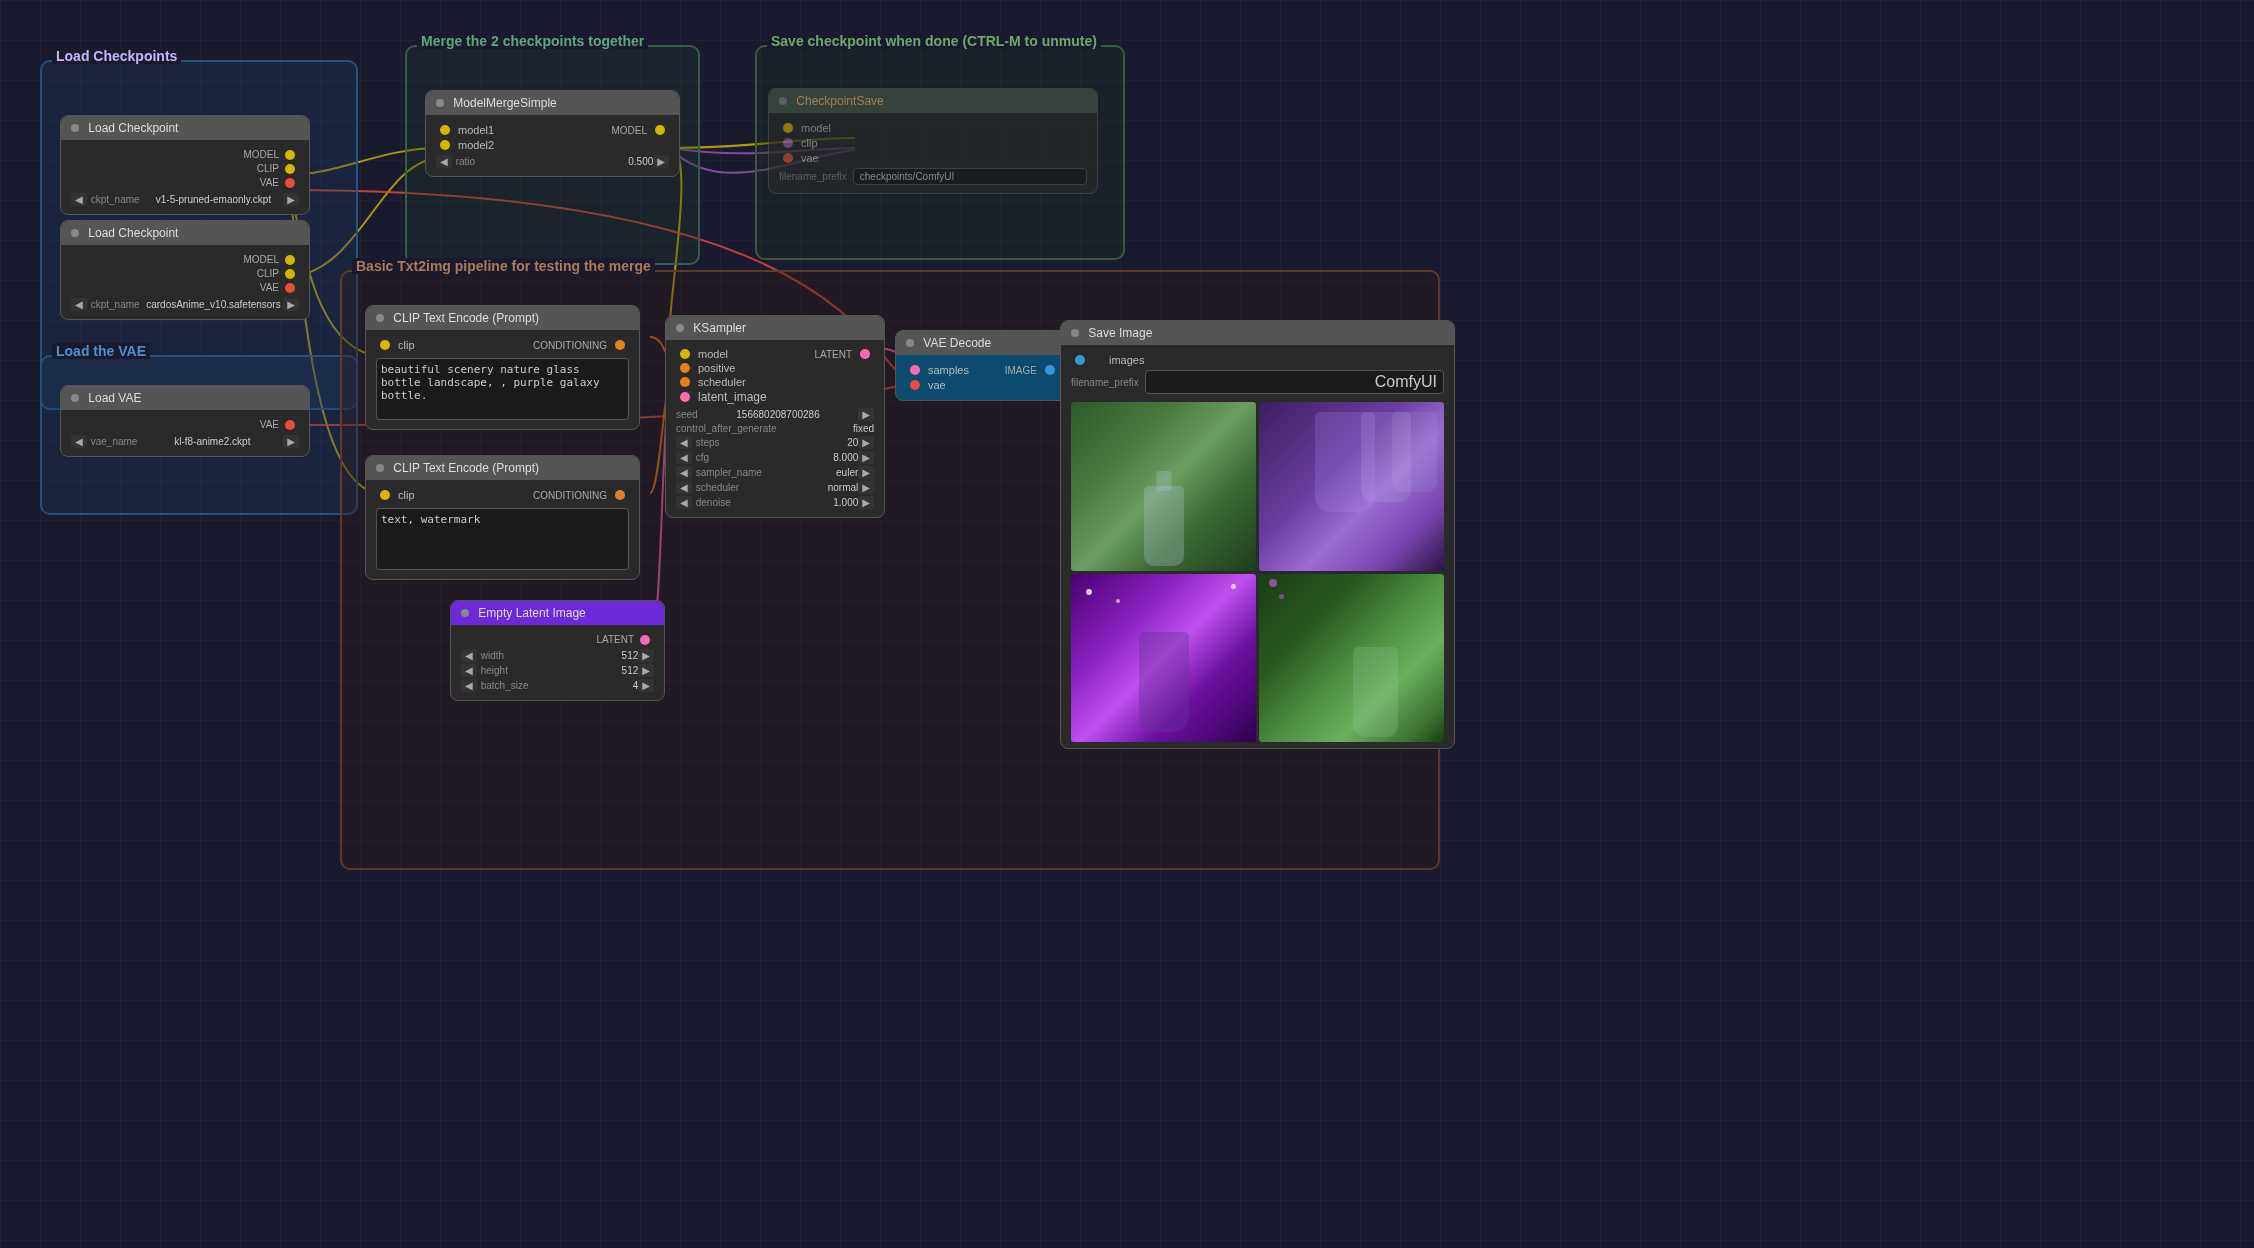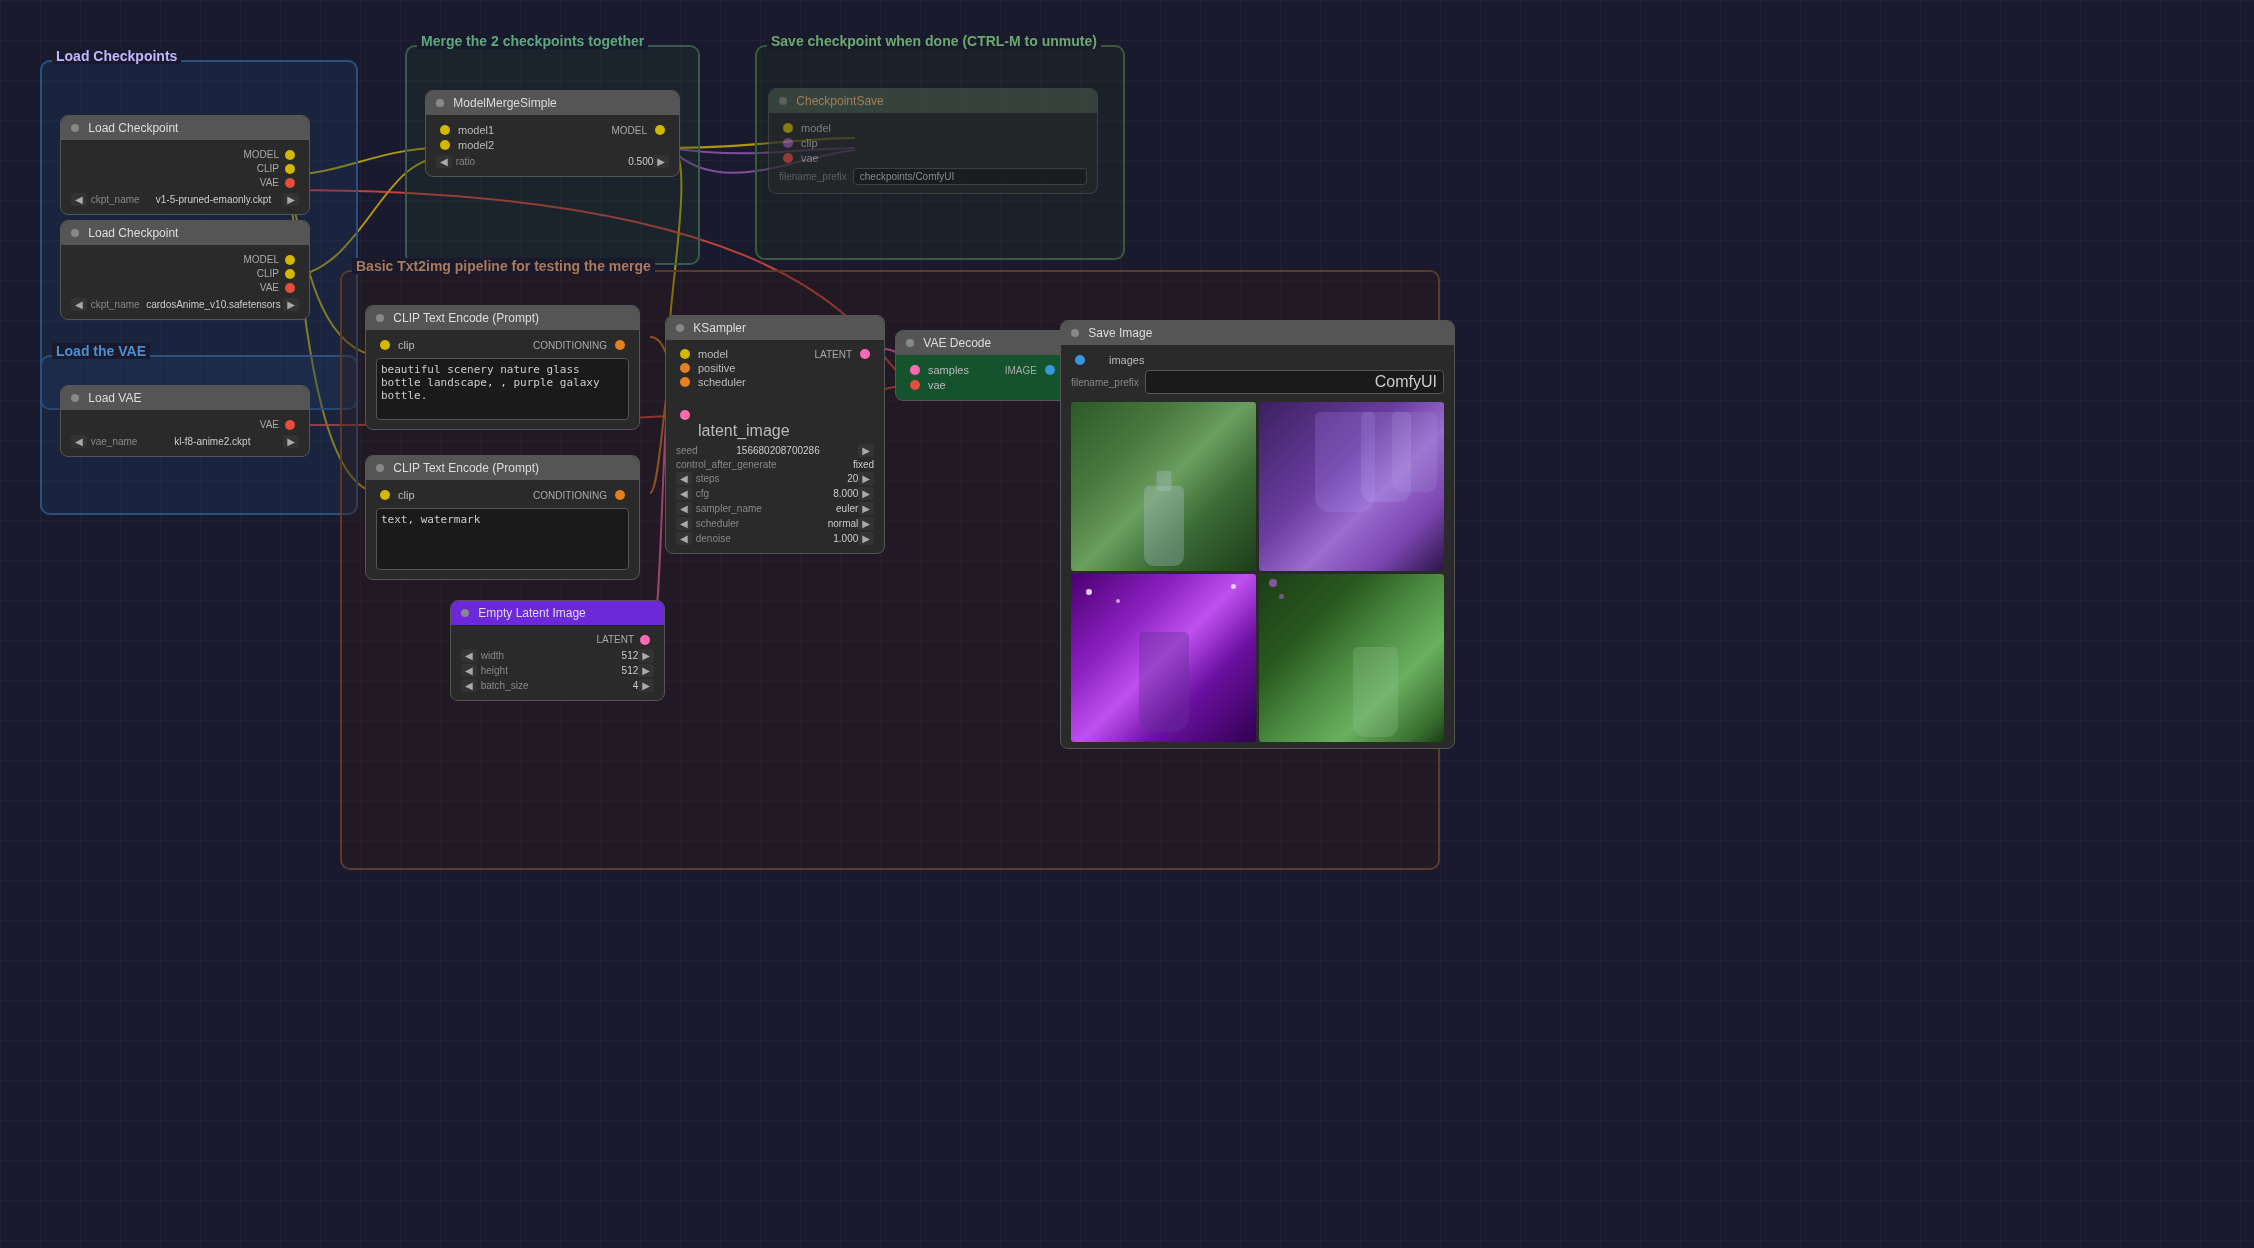--- a/index.html
+++ b/index.html
@@ -333,21 +333,21 @@
     <div style="display:flex; align-items:center; margin:2px 0;">
       <span class="port-dot port-orange"></span>
       <span style="font-size:11px; color:#bbb; margin-left:4px;">positive</span>
     </div>
     <div style="display:flex; align-items:center; margin:2px 0;">
       <span class="port-dot port-orange"></span>
       <span style="font-size:11px; color:#bbb; margin-left:4px;">scheduler</span>
     </div>
     <div style="display:flex; align-items:center; margin:2px 0;">
       <span class="port-dot port-pink"></span>
-      <span style="font-size:16px; color:#bbb; margin-left:4px;margin-top:32px;">latent_image</span>
+      <span style="font-size:12px; color:#bbb; margin-left:4px;">latent_image</span>
     </div>
 
     <div class="slider-row" style="margin-top:4px;">
       <span style="font-size:10px; color:#888;">seed</span>
       <span style="font-size:10px; color:#ccc;">156680208700286</span>
       <button class="chevron-btn">▶</button>
     </div>
     <div class="slider-row">
       <span style="font-size:10px; color:#888;">control_after_generate</span>
       <span style="font-size:10px; color:#ccc;">fixed</span>
@@ -409,21 +409,21 @@
     </div>
     <div class="slider-row">
       <button class="chevron-btn">◀</button>
       <span style="font-size:10px; color:#888; margin:0 4px;">batch_size</span>
       <span style="font-size:10px; color:#ccc; flex:1; text-align:right;">4</span>
       <button class="chevron-btn">▶</button>
     </div>
   </div>
 </div>
 
-<div style="position:absolute; left:895px; top:330px; width:175px; background:#14532d; border-radius:8px; border:1px solid #555;">
+<div style="position:absolute; left:895px; top:330px; width:175px; background:#0c4a6e; border-radius:8px; border:1px solid #555;">
   <div style="padding:5px 10px; background:#555; border-radius:7px 7px 0 0; font-size:12px; color:#ddd;">
     <span style="display:inline-block; width:8px; height:8px; background:#888; border-radius:50%; margin-right:6px;"></span>
     <span>VAE Decode</span>
   </div>
   <div style="padding:6px 10px;">
     <div style="display:flex; justify-content:space-between; align-items:center; margin:3px 0;">
       <div style="display:flex; align-items:center;">
         <span class="port-dot port-pink"></span>
         <span style="font-size:11px; color:#bbb; margin-left:4px;">samples</span>
       </div>

